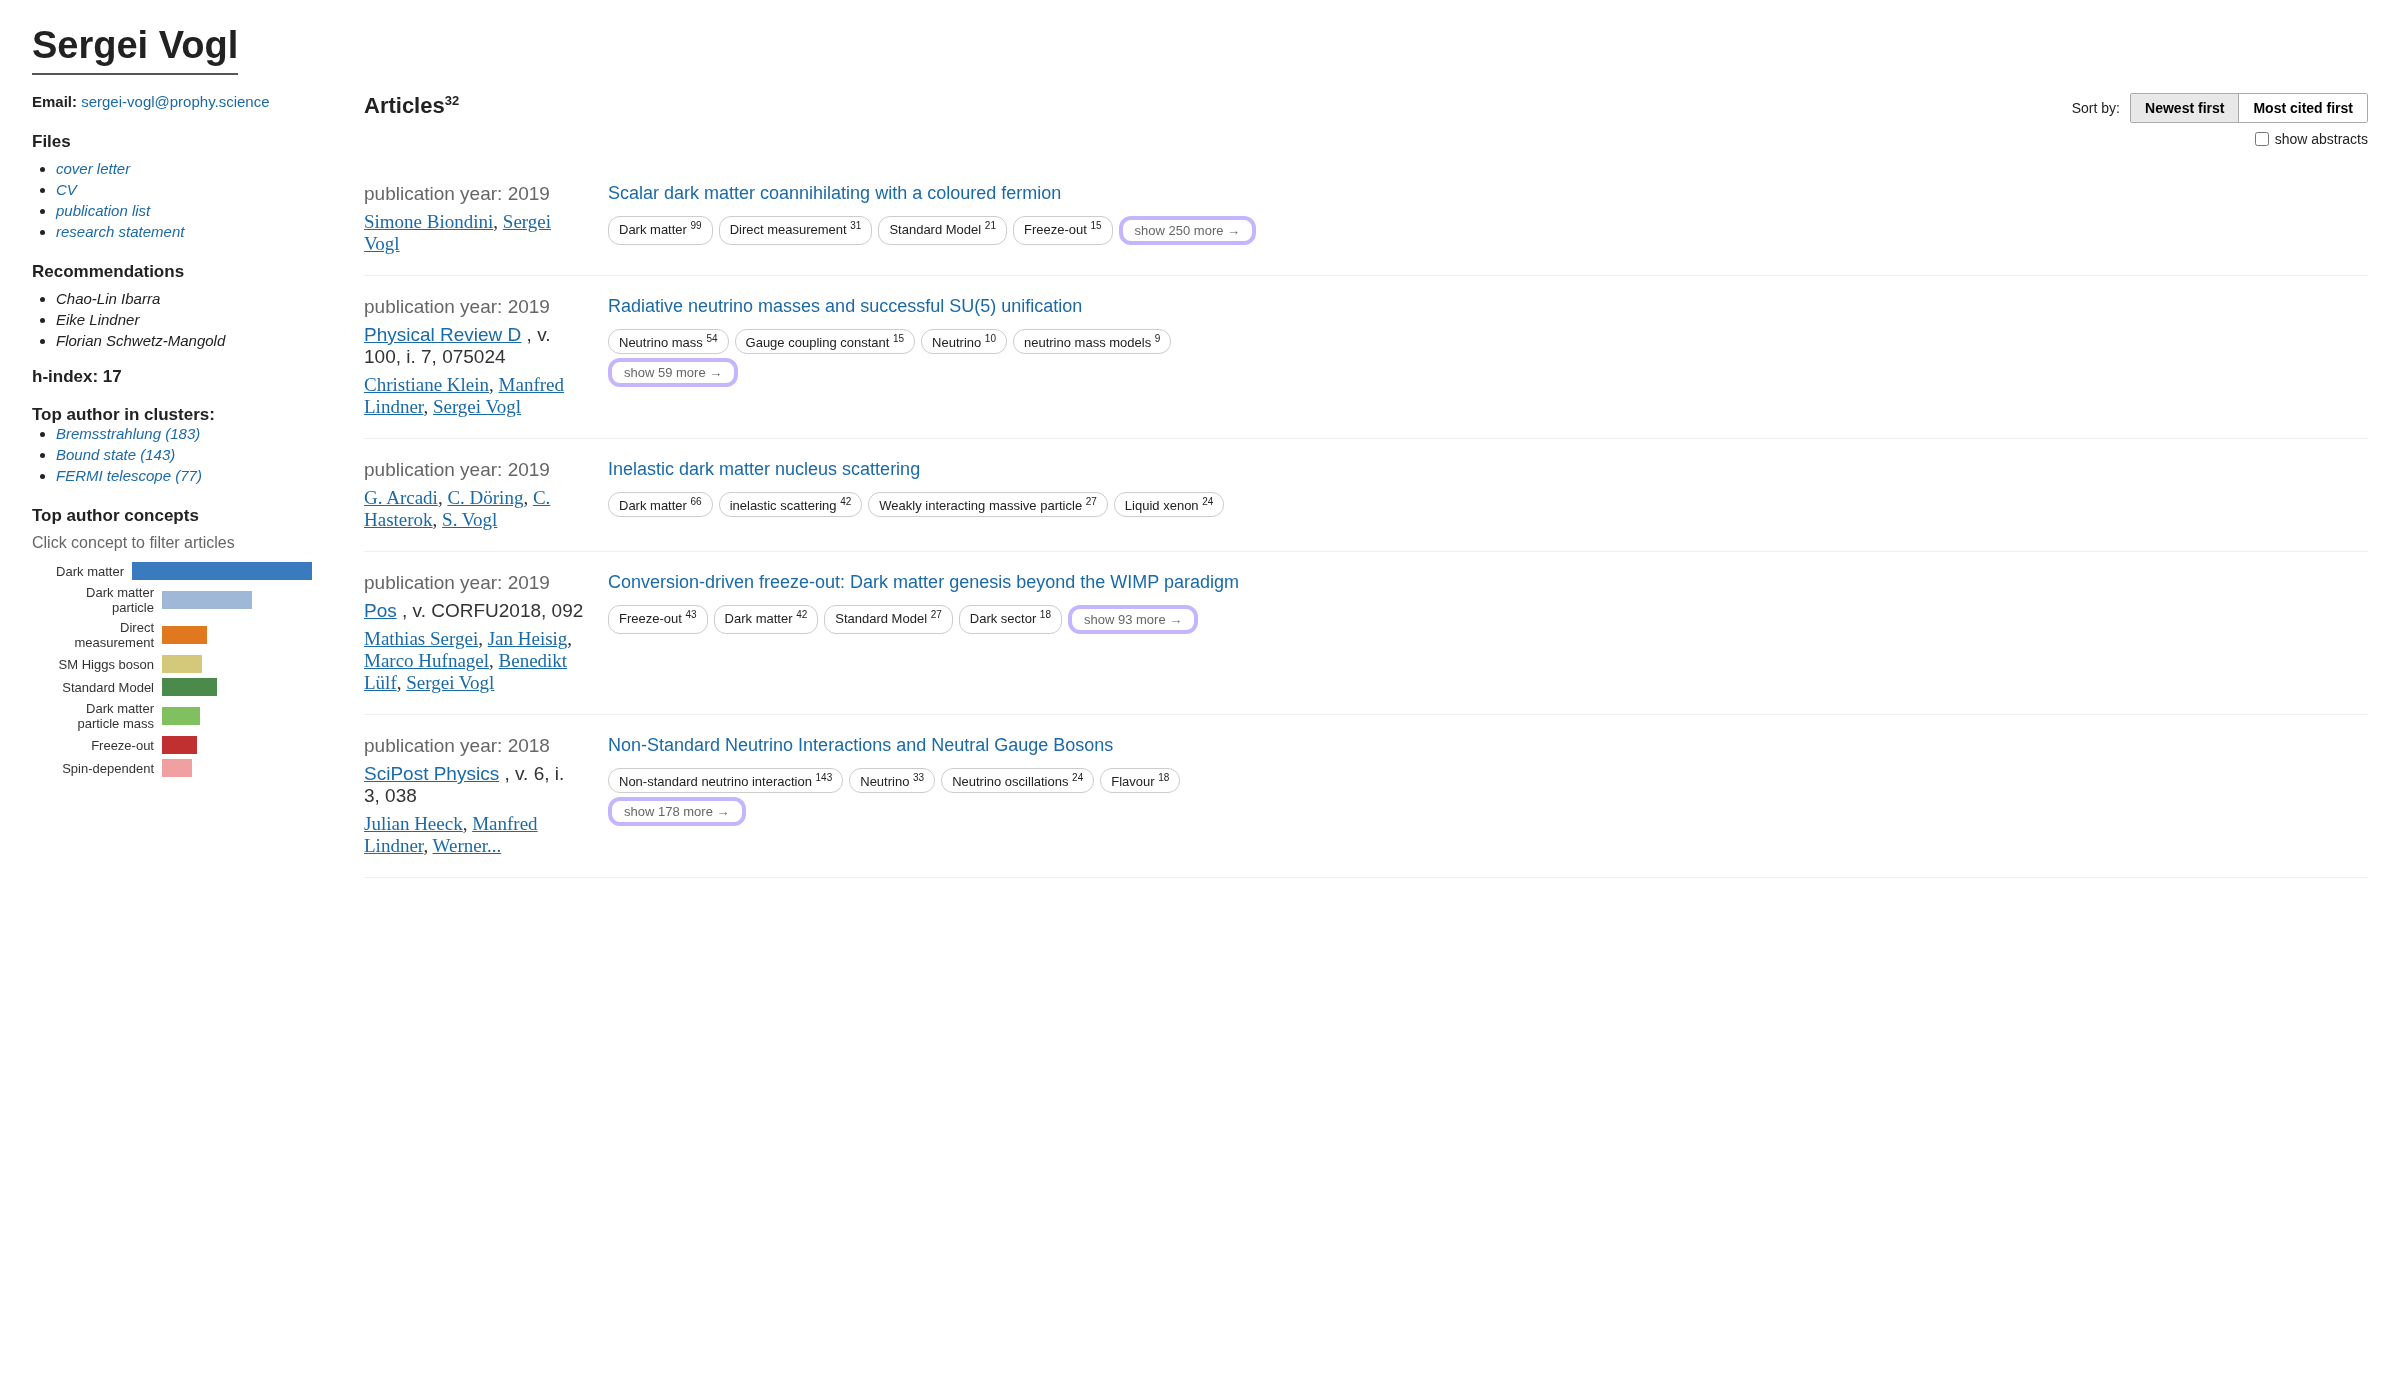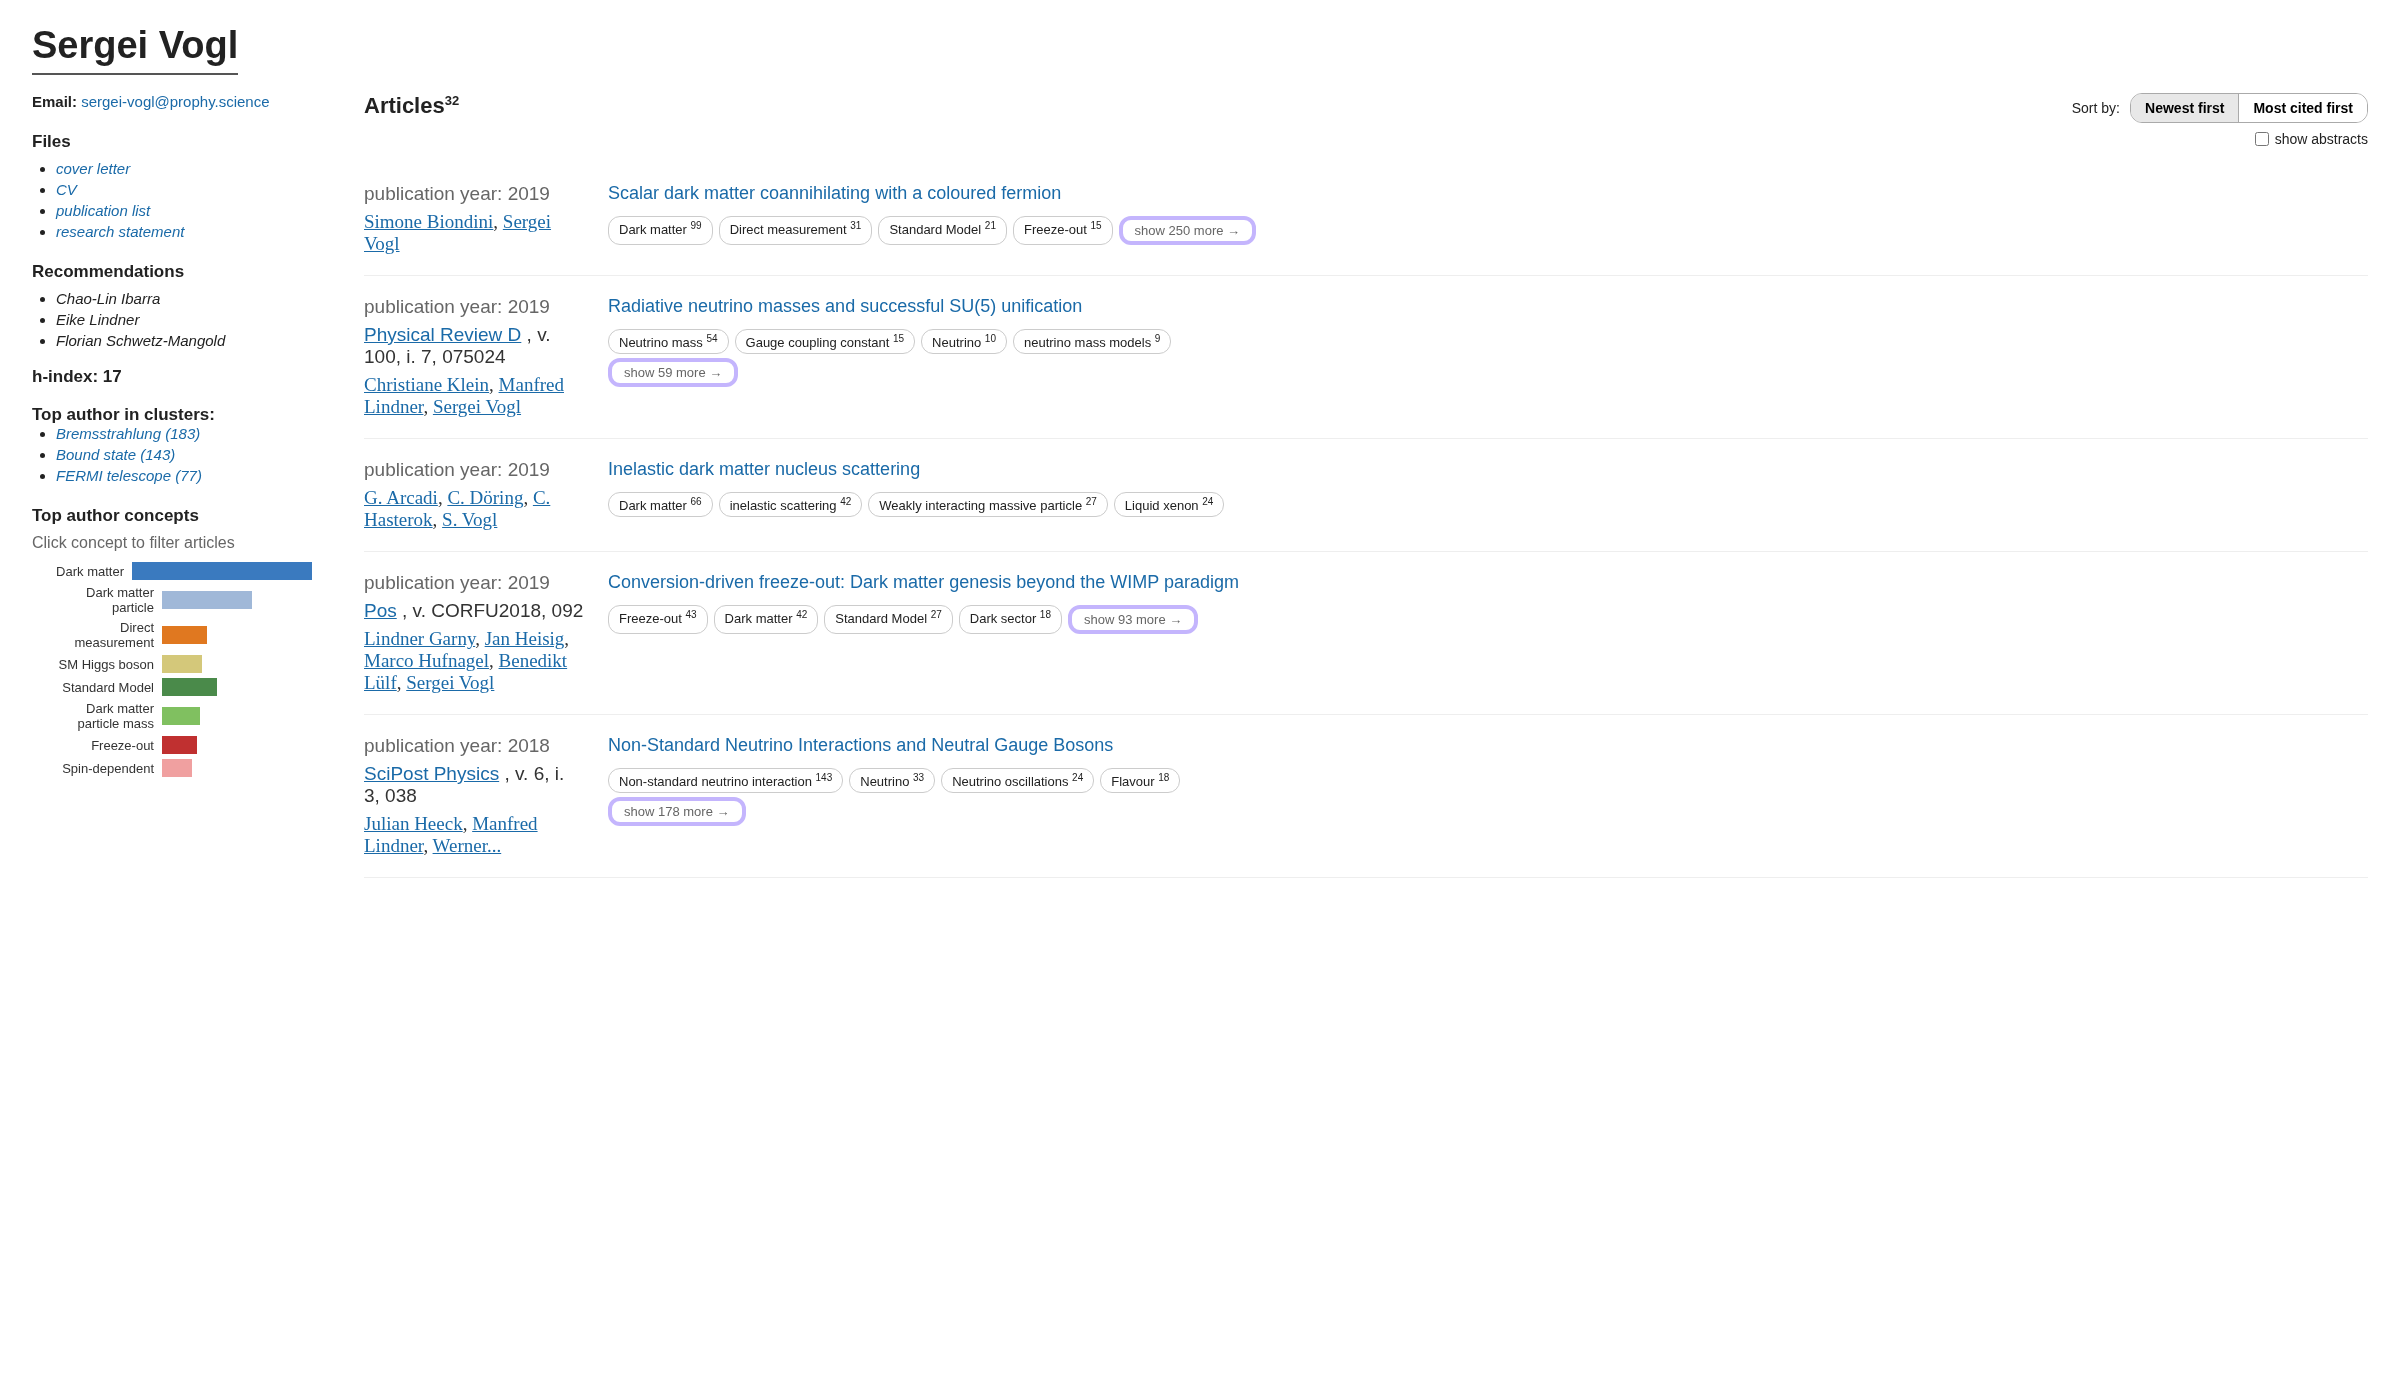--- a/index.html
+++ b/index.html
@@ -26,21 +26,21 @@
     .bar { height: 18px; min-width: 2px; display: inline-block; }
 
     .main { flex: 1; padding-left: 20px; }
 
     .main-header { display: flex; justify-content: space-between; align-items: flex-start; margin-bottom: 16px; }
     .articles-title { font-size: 22px; font-weight: bold; }
     .articles-title sup { font-size: 13px; }
 
     .sort-area { text-align: right; }
     .sort-label { font-size: 14px; margin-right: 6px; }
-    .sort-buttons { display: inline-flex; gap: 0; border: 1px solid #aaa; border-radius: 12px; overflow: hidden; }
+    .sort-buttons { display: inline-flex; gap: 0; border: 1px solid #aaa; border-radius: 2px; overflow: hidden; }
     .sort-btn { padding: 6px 14px; font-size: 14px; background: #fff; border: none; cursor: pointer; font-weight: bold; }
     .sort-btn.active { background: #e8e8e8; font-weight: bold; }
     .sort-btn:not(:last-child) { border-right: 1px solid #aaa; }
     .show-abstracts { display: flex; align-items: center; gap: 6px; margin-top: 8px; font-size: 14px; justify-content: flex-end; }
     .show-abstracts input { width: 14px; height: 14px; }
 
     .article-list { display: flex; flex-direction: column; gap: 0; }
     .article-item { display: flex; gap: 24px; padding: 20px 0; border-bottom: 1px solid #eee; }
     .article-meta { width: 220px; min-width: 200px; flex-shrink: 0; font-size: 19px; color: #333; }
     .article-meta .pub-year { color: #666; margin-bottom: 6px; }
@@ -237,21 +237,21 @@
       </div>
 
       <div class="article-item">
         <div class="article-meta">
           <div class="pub-year">publication year: 2019</div>
           <div>
             <a href="#" class="journal">Pos</a>
             <span>, v. CORFU2018, 092</span>
           </div>
           <div class="authors">
-            <a href="#" class="author-link">Lindner Garny</a>,
+            <a href="#" class="author-link">Mathias Sergei</a>,
             <a href="#" class="author-link">Jan Heisig</a>,
             <a href="#" class="author-link">Marco Hufnagel</a>,
             <a href="#" class="author-link">Benedikt Lülf</a>,
             <a href="#" class="author-link">Sergei Vogl</a>
           </div>
         </div>
         <div class="article-content">
           <div class="article-title">Conversion-driven freeze-out: Dark matter genesis beyond the WIMP paradigm</div>
           <div class="tags">
             <span class="tag">Freeze-out <sup>43</sup></span>

